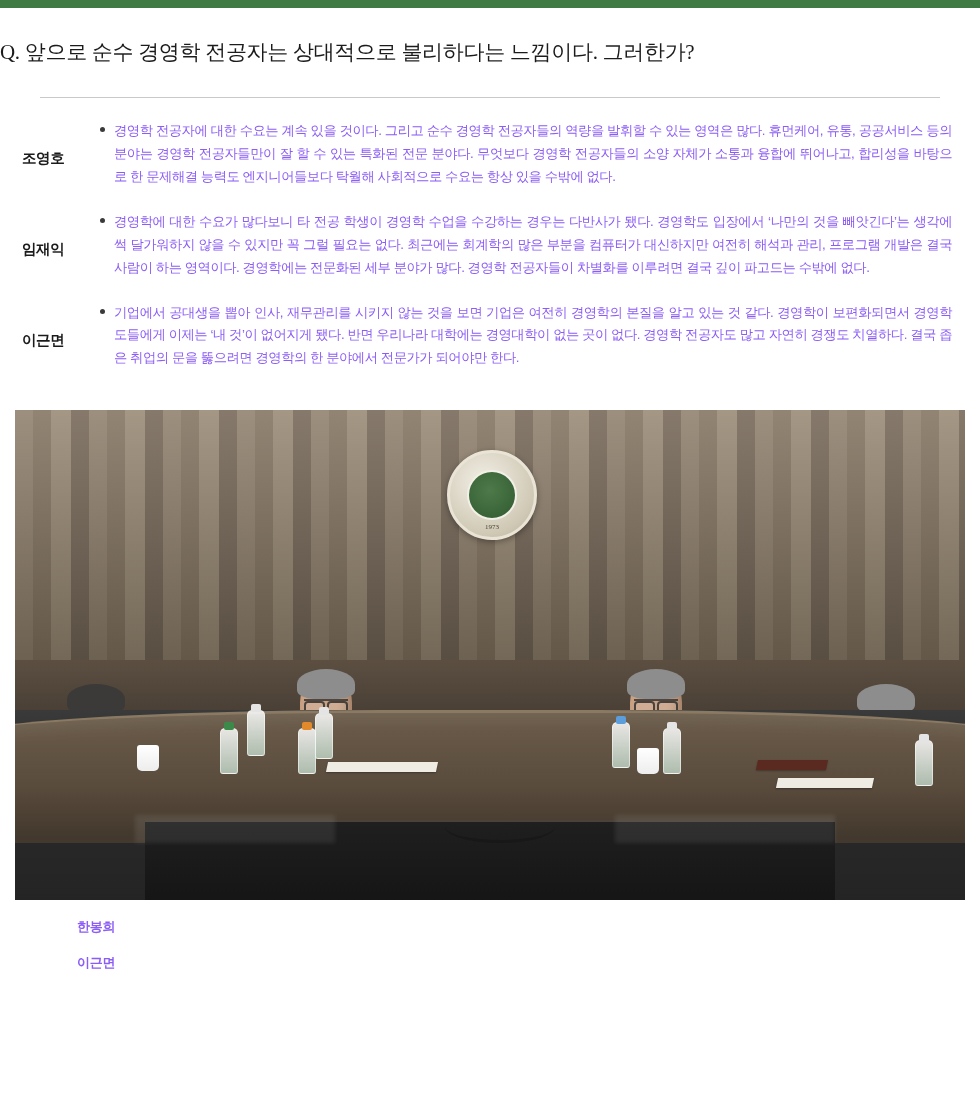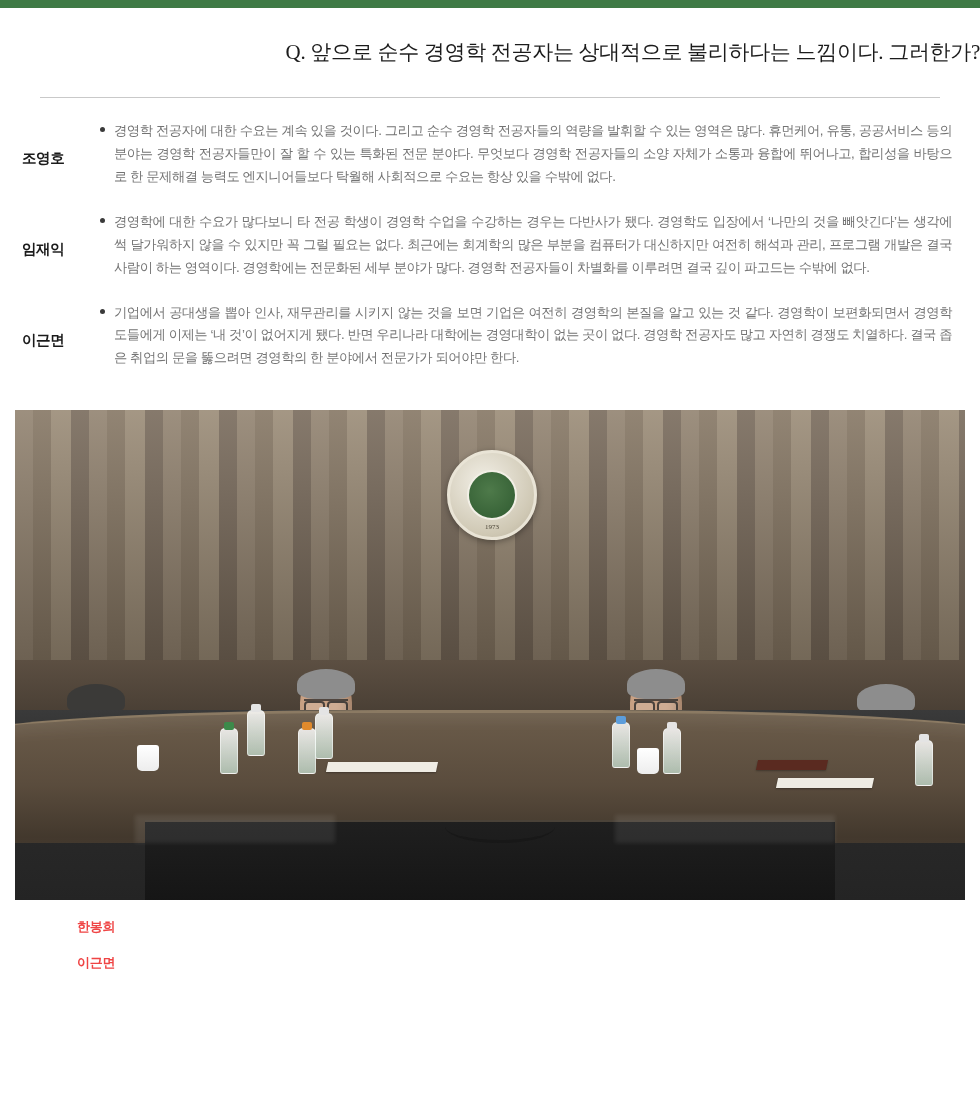--- a/index.html
+++ b/index.html
@@ -21,21 +21,21 @@
     box-sizing: border-box;
     background: #ffffff;
   }
   .top-bar {
     height: 8px;
     width: 100%;
     background: #3f7a45;
   }
   .question-wrap {
     padding: 30px 0 0 0;
-    text-align: right;
+    text-align: left;
   }
   .question {
     font-family: "Liberation Serif", serif;
     font-size: 21px;
     color: #1b1b1b;
     letter-spacing: -0.3px;
     line-height: 1.4;
   }
   .rule {
     margin: 30px 40px 0 40px;
@@ -70,21 +70,21 @@
     display: block;
     width: 5px;
     height: 5px;
     border-radius: 50%;
     background: #3a3a3a;
   }
   .answer {
     flex: 1 1 auto;
     font-size: 13.3px;
     line-height: 1.72;
-    color: #737373;
+    color: #8b5cf6;
     letter-spacing: -0.45px;
     text-align: justify;
     padding-right: 6px;
   }
   .photo-wrap {
     margin: 12px 15px 0 15px;
     width: 950px;
     height: 490px;
     position: relative;
     overflow: hidden;
@@ -259,21 +259,21 @@
   }
   
   .captions {
     margin: 18px 15px 0 15px;
     padding: 0 0 26px 62px;
   }
   .cap-block { margin-bottom: 18px; }
   .cap-name {
     font-size: 13px;
     font-weight: bold;
-    color: #ef4444;
+    color: #8b5cf6;
     letter-spacing: -0.3px;
     margin-bottom: 4px;
   }
   .cap-text {
     font-size: 13.3px;
     font-weight: bold;
     color: #1f1f1f;
     line-height: 1.65;
     letter-spacing: -0.5px;
   }

